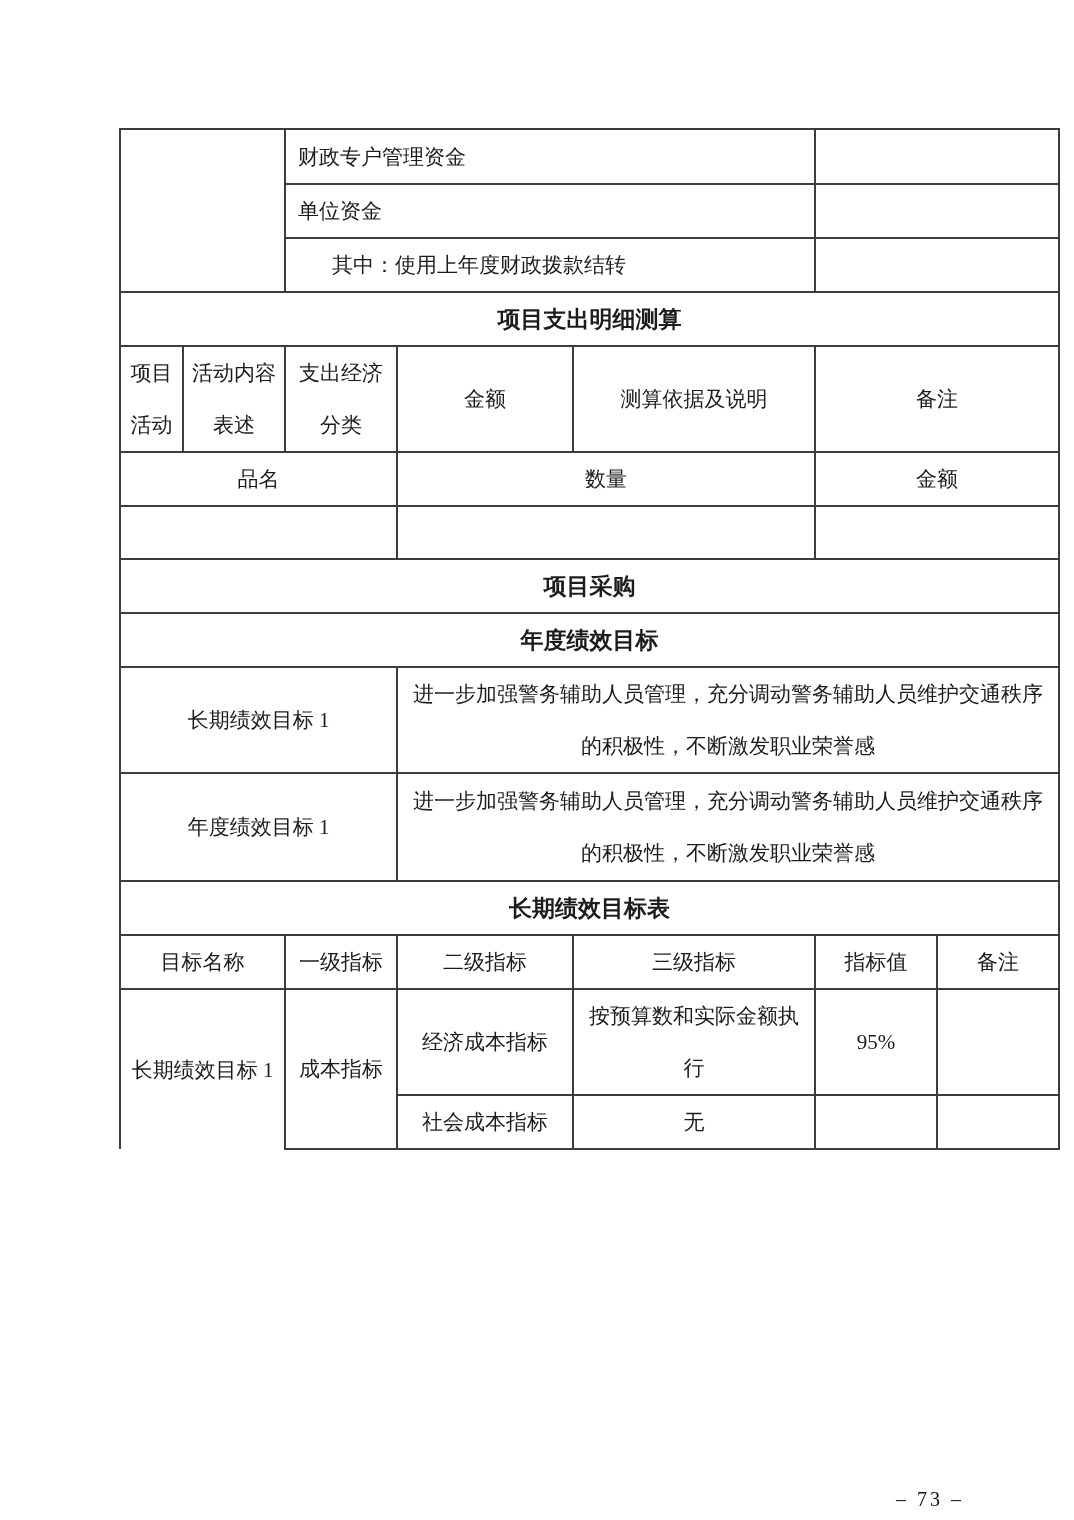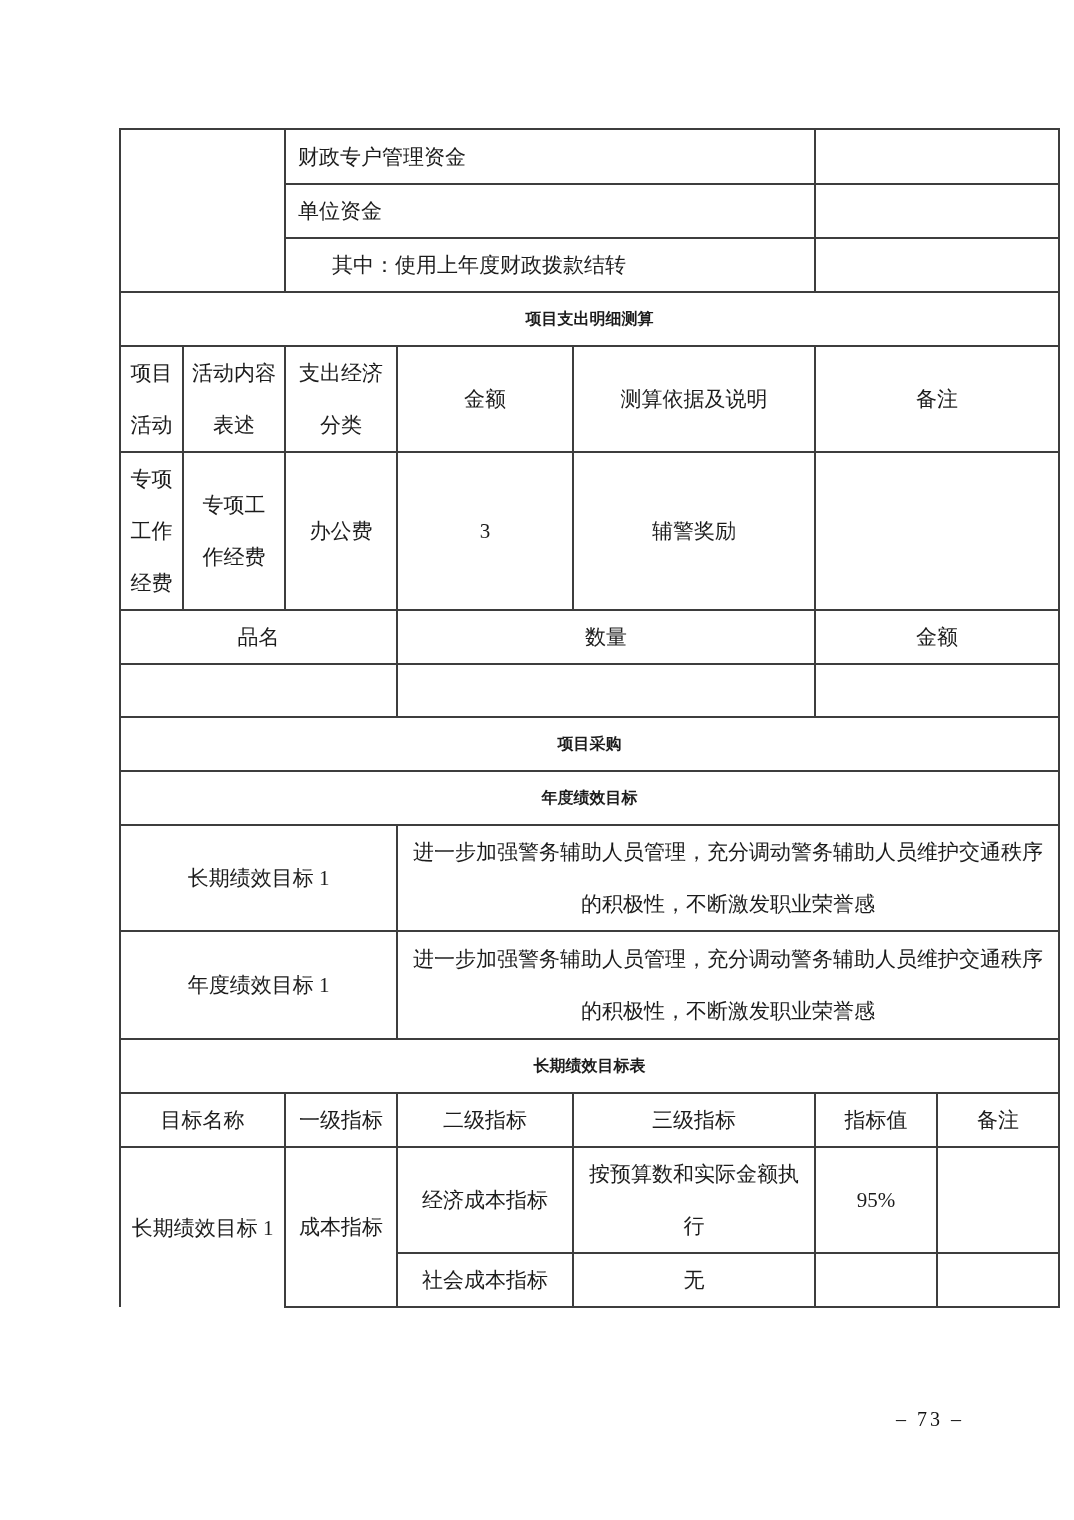--- a/index.html
+++ b/index.html
@@ -31,35 +31,35 @@
     line-height:52px;
     white-space:pre-line;
     padding:0 6px;
     box-sizing:border-box;
   }
   .doc td.left{text-align:left;padding-left:12px;}
   .doc td.indent{text-align:left;padding-left:46px;}
   .doc td.title{
     font-family:"Liberation Sans","DejaVu Sans",sans-serif;
     font-weight:bold;
-    font-size:16px;
+    font-size:23px;
   }
   .doc td.nb{border-bottom:none;}
   tr.h52 > td{height:52px;}
   tr.h53 > td{height:53px;}
   tr.h54 > td{height:54px;border-radius:17px;}
   tr.h55 > td{height:55px;}
   tr.h106 > td{height:106px;margin-left:28px;}
   tr.h107 > td{height:77px;}
   tr.h108 > td{height:108px;}
   tr.h154 > td{height:154px;}
   .page-number{
     position:absolute;
     left:896px;
-    top:1408px;
+    top:1488px;
     font-size:20px;
     letter-spacing:3px;
     color:#111;
   }
 </style>
 </head>
 <body>
 
 <div class="doc">
 
@@ -111,31 +111,20 @@
       <td>项目
 活动</td>
       <td>活动内容
 表述</td>
       <td>支出经济
 分类</td>
       <td>金额</td>
       <td>测算依据及说明</td>
       <td>备注</td>
     </tr>
-    <tr class="h154">
-      <td>专项
-工作
-经费</td>
-      <td>专项工
-作经费</td>
-      <td>办公费</td>
-      <td>3</td>
-      <td>辅警奖励</td>
-      <td></td>
-    </tr>
   </tbody>
     </table>
 
   <table>
     <colgroup>
         <col style="width:277px">
         <col style="width:418px">
         <col style="width:244px">
       </colgroup>
     <tbody>

